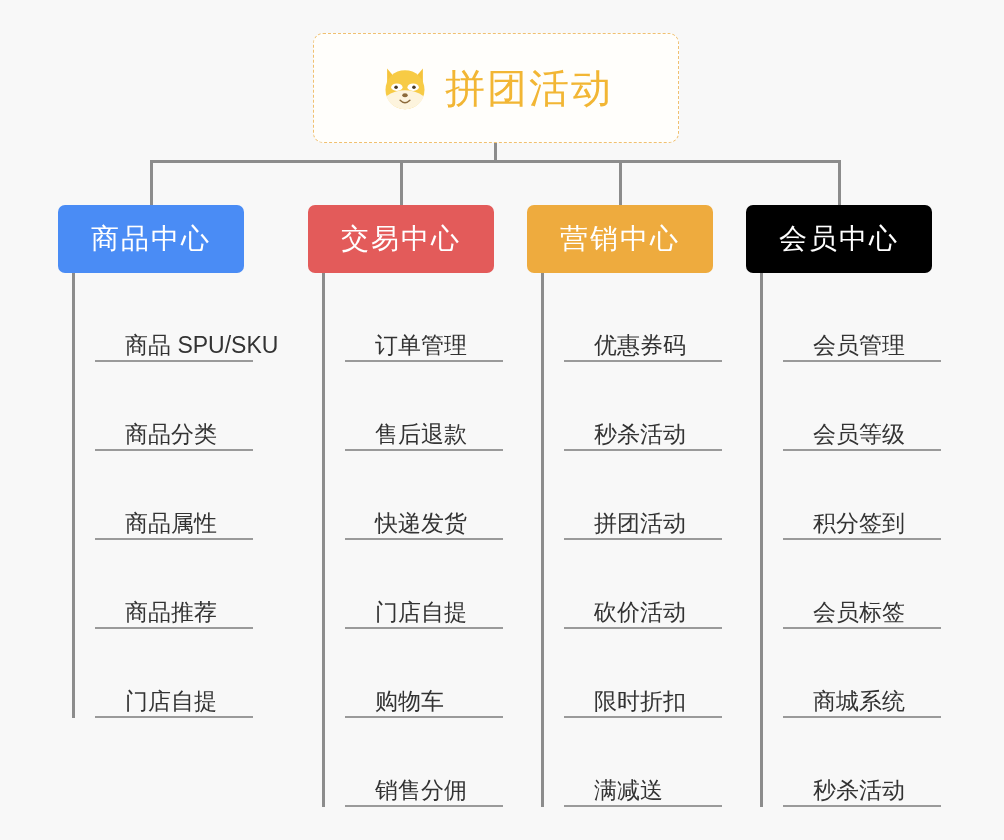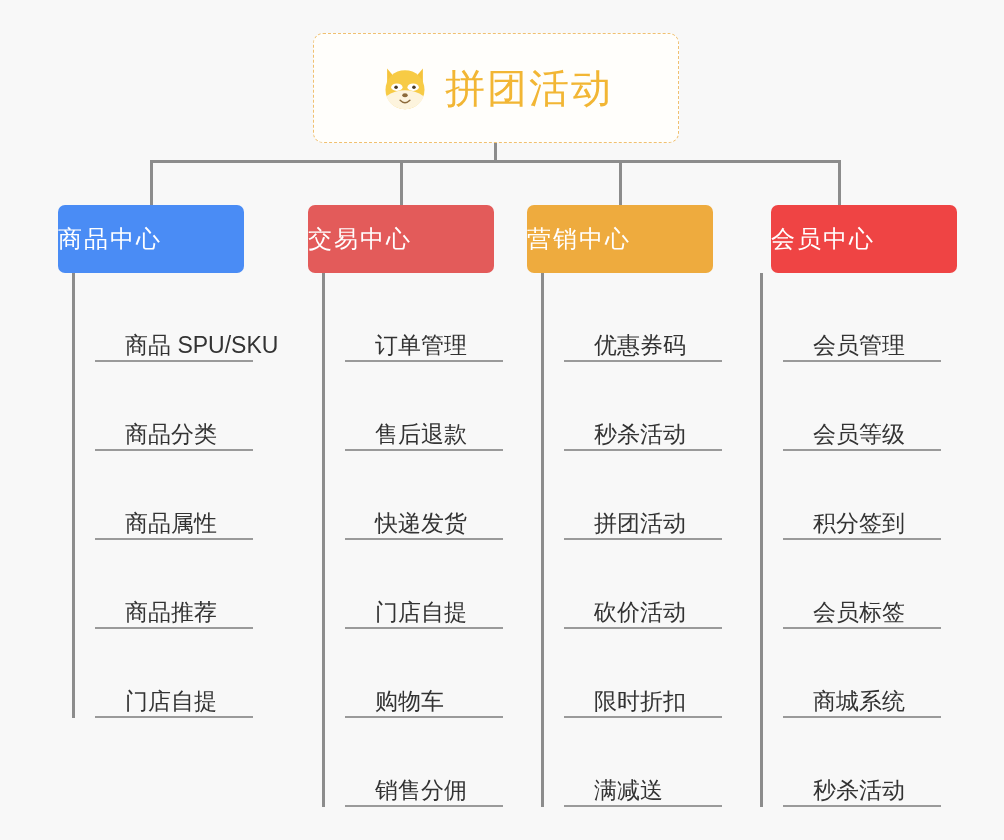--- a/index.html
+++ b/index.html
@@ -66,22 +66,23 @@
   .col-1 { left: 308px; }
   .col-2 { left: 527px; }
   .col-3 { left: 746px; }
 
   .cat-box {
     width: 186px;
     height: 68px;
     border-radius: 7px;
     display: flex;
     align-items: center;
+    justify-content: center;
     color: #ffffff;
-    font-size: 24px;
+    font-size: 28px;
     letter-spacing: 2px;
   }
   .col-2 .cat-box { width: 186px; }
 
   
   .leaf-list {
     position: relative;
     margin-left: 14px;
     padding-top: 0;
     border-left: 3px solid #8c8c8c;
@@ -211,21 +212,21 @@
       <div class="leaf-item">
           <span class="leaf-label">购物车</span>
         </div>
       <div class="leaf-item">
           <span class="leaf-label">销售分佣</span>
         </div>
     </div>
   </div>
 
   <div class="column col-3">
-    <div class="cat-box" style="background:#ef4444;margin-left:25px;">
+    <div class="cat-box" style="background:#000000;">
       <span>会员中心</span>
     </div>
     <div class="leaf-list">
       <div class="leaf-item">
           <span class="leaf-label">会员管理</span>
         </div>
       <div class="leaf-item">
           <span class="leaf-label">会员等级</span>
         </div>
       <div class="leaf-item">

